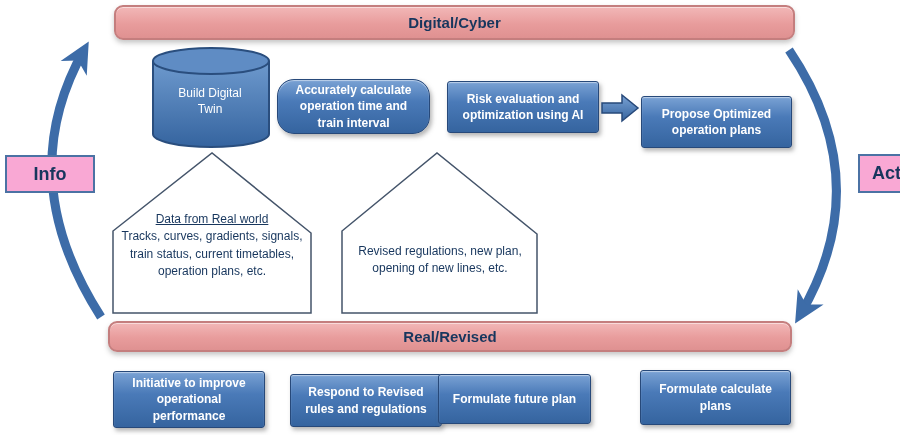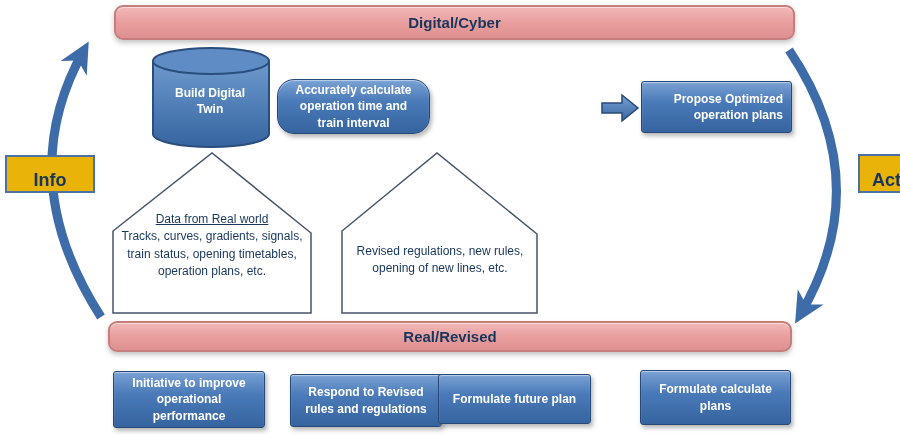--- a/index.html
+++ b/index.html
@@ -15,35 +15,35 @@
   #topbar{left:114px;top:5px;width:681px;height:35px;}
   #bottombar{left:108px;top:321px;width:684px;height:31px;}
 
   .bluebox{position:absolute;z-index:2;box-sizing:border-box;border:1px solid #27497a;border-radius:3px;
        background:linear-gradient(180deg,#7aa2d4 0%,#4a7ab8 40%,#35649f 100%);
        box-shadow:inset 0 1px 1px rgba(255,255,255,.5), 2px 3px 4px rgba(110,110,110,.5);
        display:flex;align-items:center;justify-content:center;text-align:center;
        color:#ffffff;font-weight:bold;font-size:12px;line-height:1.35;padding:3px 8px;}
   #d1{left:277px;top:79px;width:153px;height:55px;border-radius:17px;}
   #d2{left:447px;top:81px;width:152px;height:52px;}
-  #d3{left:641px;top:81px;width:151px;height:52px;text-align:right;}
+  #d3{left:641px;top:96px;width:151px;height:52px;}
   #p1{left:113px;top:371px;width:152px;height:57px;}
   #p2{left:290px;top:374px;width:152px;height:53px;}
   #p3{left:438px;top:374px;width:153px;height:50px;}
   #p4{left:640px;top:370px;width:151px;height:55px;}
 
-  .wbox{position:absolute;z-index:3;box-sizing:border-box;background:#eab308;border:2px solid #4b72a4;
-       display:flex;align-items:flex-end;justify-content:center;
+  .wbox{position:absolute;z-index:3;box-sizing:border-box;background:#f9a8d4;border:2px solid #4b72a4;
+       display:flex;align-items:center;justify-content:center;
        font-weight:bold;font-size:18px;color:#17365d;}
   #infobox{left:5px;top:155px;width:90px;height:38px;}
   #actionbox{left:858px;top:154px;width:84px;height:39px;}
 
   .cyl-label{position:absolute;z-index:2;left:152px;top:54px;width:116px;height:94px;
        display:flex;align-items:center;justify-content:center;text-align:center;
-       color:#fff;font-weight:bold;font-size:12px;line-height:1.35;padding:0 14px;box-sizing:border-box;}
+       color:#fff;font-weight:normal;font-size:12px;line-height:1.35;padding:0 14px;box-sizing:border-box;}
 
   .callout-text{position:absolute;z-index:2;text-align:center;color:#17365d;
        font-weight:normal;font-size:12px;line-height:1.45;}
   #c1{left:112px;top:211px;width:200px;}
   #c2{left:344px;top:243px;width:192px;}
   .callout-title{text-decoration:underline;}
   .callout-title:empty{display:none;}
 
   .flow-arrow{position:absolute;z-index:2;left:601px;top:92px;}
 </style>
@@ -78,20 +78,21 @@
   <div class="bar" id="topbar">
     <span>Digital/Cyber</span>
   </div>
   <div class="bar" id="bottombar">
     <span>Real/Revised</span>
   </div>
 
   <div class="cyl-label">Build Digital Twin</div>
 
   <div class="bluebox" id="d1">Accurately calculate operation time and train interval</div>
+  <div class="bluebox" id="d2">Risk evaluation and optimization using AI</div>
   <div class="bluebox" id="d3">Propose Optimized operation plans</div>
 
   <svg class="flow-arrow" width="40" height="32">
     <defs>
       <linearGradient id="aGrad" x1="0" y1="0" x2="0" y2="1">
         <stop offset="0" stop-color="#7aa2d4"></stop>
           <stop offset="1" stop-color="#35649f"></stop>
       </linearGradient>
     </defs>
     <polygon points="1,11 21,11 21,3 37,16 21,29 21,21 1,21" fill="url(#aGrad)" stroke="#27497a" stroke-width="1.5"></polygon>
@@ -99,24 +100,24 @@
 
   <div class="wbox" id="infobox">
     <span>Info</span>
   </div>
   <div class="wbox" id="actionbox">
     <span>Action</span>
   </div>
 
   <div class="callout-text" id="c1">
     <div class="callout-title">Data from Real world</div>
-    <div>Tracks, curves, gradients, signals, train status, opening timetables, operation plans, etc.</div>
+    <div>Tracks, curves, gradients, signals, train status, current timetables, operation plans, etc.</div>
   </div>
   <div class="callout-text" id="c2">
-    <div>Revised regulations, new rules, opening of new lines, etc.</div>
+    <div>Revised regulations, new plan, opening of new lines, etc.</div>
   </div>
 
   <div class="bluebox" id="p2">Respond to Revised rules and regulations</div>
   <div class="bluebox" id="p1">Initiative to improve operational performance</div>
   <div class="bluebox" id="p3">Formulate future plan</div>
   <div class="bluebox" id="p4">Formulate calculate plans</div>
 
 </div>
 
 </body></html>

